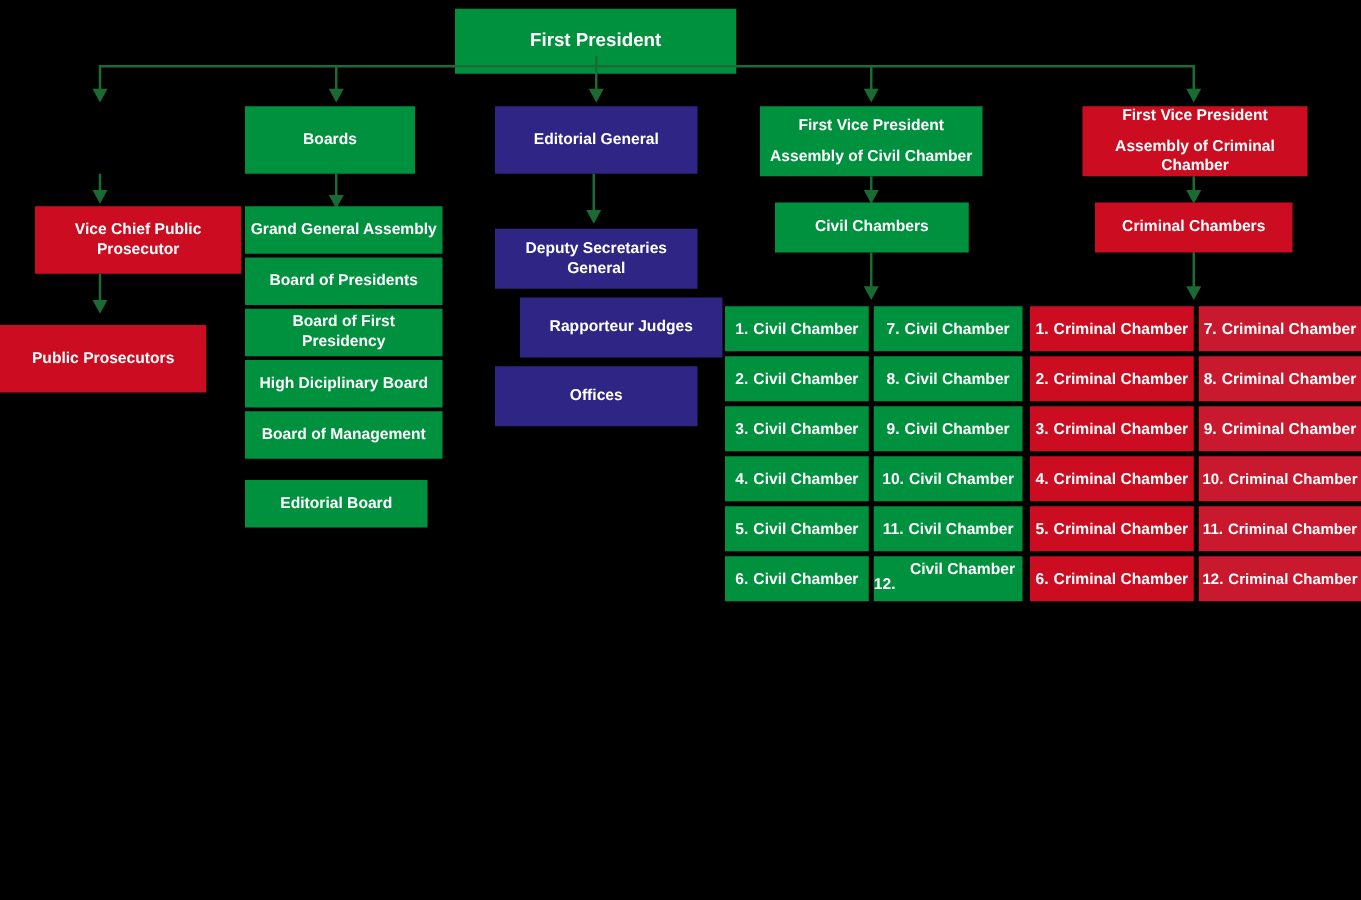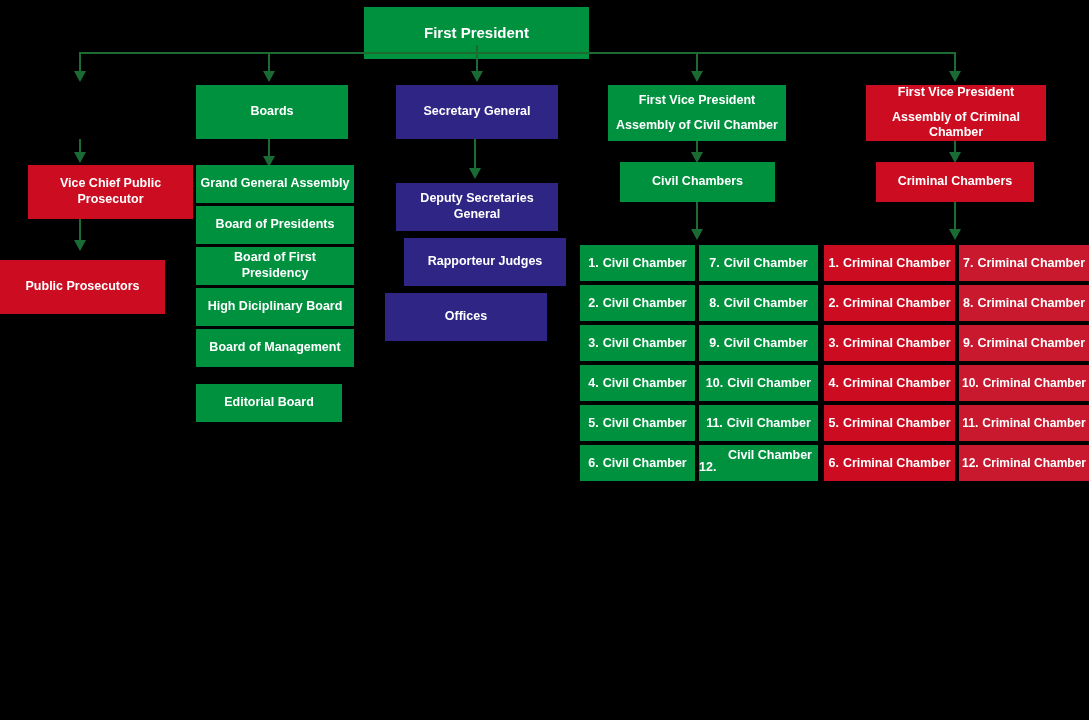--- a/index.html
+++ b/index.html
@@ -122,21 +122,21 @@
     <span>Vice Chief Public Prosecutor</span>
   </div>
 
   <div class="vline" style="left:79px; top:219px; height:23px;"></div>
   <div class="arrowhead" style="left:74px; top:240px;"></div>
 
   <div class="node red" style="left:0px; top:260px; width:165px; height:54px; font-size:12.5px;">
     <span>Public Prosecutors</span>
   </div>
 
-  <div class="node green" style="left:196px; top:85px; width:152px; height:54px; font-size:12.5px;align-items:center;">
+  <div class="node green" style="left:196px; top:85px; width:136px; height:54px; font-size:12.5px;align-items:center;">
     <span>Boards</span>
   </div>
 
   <div class="vline" style="left:268px; top:139px; height:20px;"></div>
   <div class="arrowhead" style="left:263px; top:156px;"></div>
 
   <div class="node green" style="left:196px; top:165px; width:158px; height:38px; font-size:12.5px;">
     <span>Grand General Assembly</span>
   </div>
   <div class="node green" style="left:196px; top:206px; width:158px; height:38px; font-size:12.5px;">
@@ -149,33 +149,33 @@
     <span>High Diciplinary Board</span>
   </div>
   <div class="node green" style="left:196px; top:329px; width:158px; height:38px; font-size:12.5px;">
     <span>Board of Management</span>
   </div>
   <div class="node green" style="left:196px; top:384px; width:146px; height:38px; font-size:12.5px;">
     <span>Editorial Board</span>
   </div>
 
   <div class="node purple" style="left:396px; top:85px; width:162px; height:54px; font-size:12.5px;">
-    <span>Secretary General</span>
+    <span>Editorial General</span>
   </div>
 
   <div class="vline" style="left:474px; top:139px; height:32px;"></div>
   <div class="arrowhead" style="left:469px; top:168px;"></div>
 
   <div class="node purple" style="left:396px; top:183px; width:162px; height:48px; font-size:12.5px;">
     <span>Deputy Secretaries General</span>
   </div>
-  <div class="node purple" style="left:404px; top:238px; width:162px; height:48px; font-size:12.5px;">
+  <div class="node purple" style="left:416px; top:238px; width:162px; height:48px; font-size:12.5px;">
     <span>Rapporteur Judges</span>
   </div>
-  <div class="node purple" style="left:385px; top:293px; width:162px; height:48px; font-size:12.5px;">
+  <div class="node purple" style="left:396px; top:293px; width:162px; height:48px; font-size:12.5px;">
     <span>Offices</span>
   </div>
 
   <div class="node green twoline" style="left:608px; top:85px; width:178px; height:56px; font-size:12.5px;">
     <span class="l1">First Vice President</span>
     <span class="l2">Assembly of Civil Chamber</span>
   </div>
 
   <div class="vline" style="left:696px; top:141px; height:14px;"></div>
   <div class="arrowhead" style="left:691px; top:152px;"></div>

